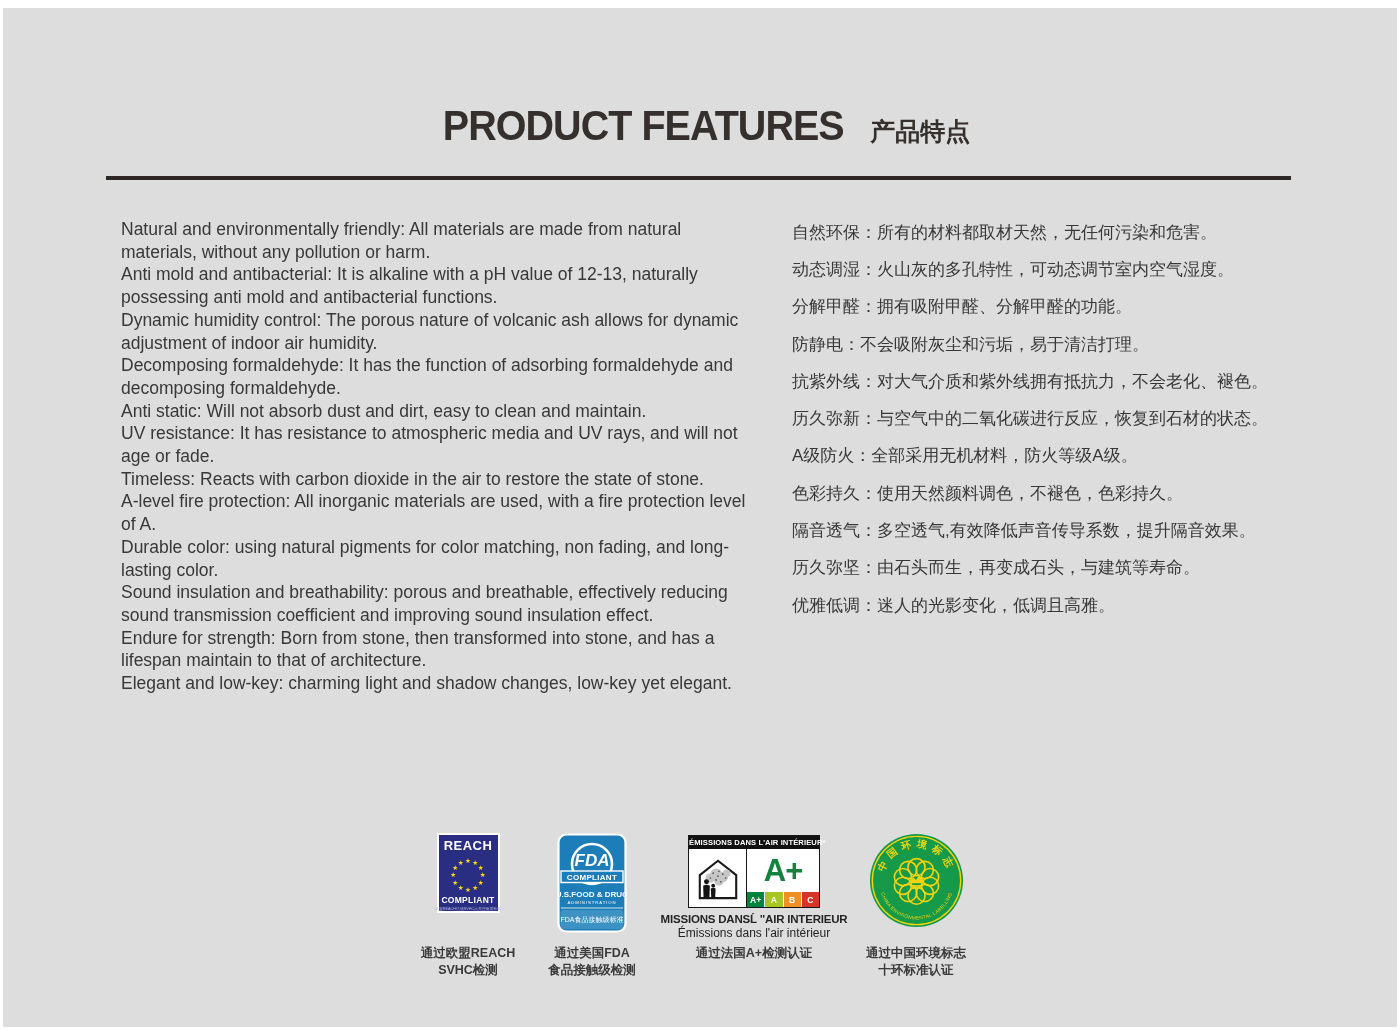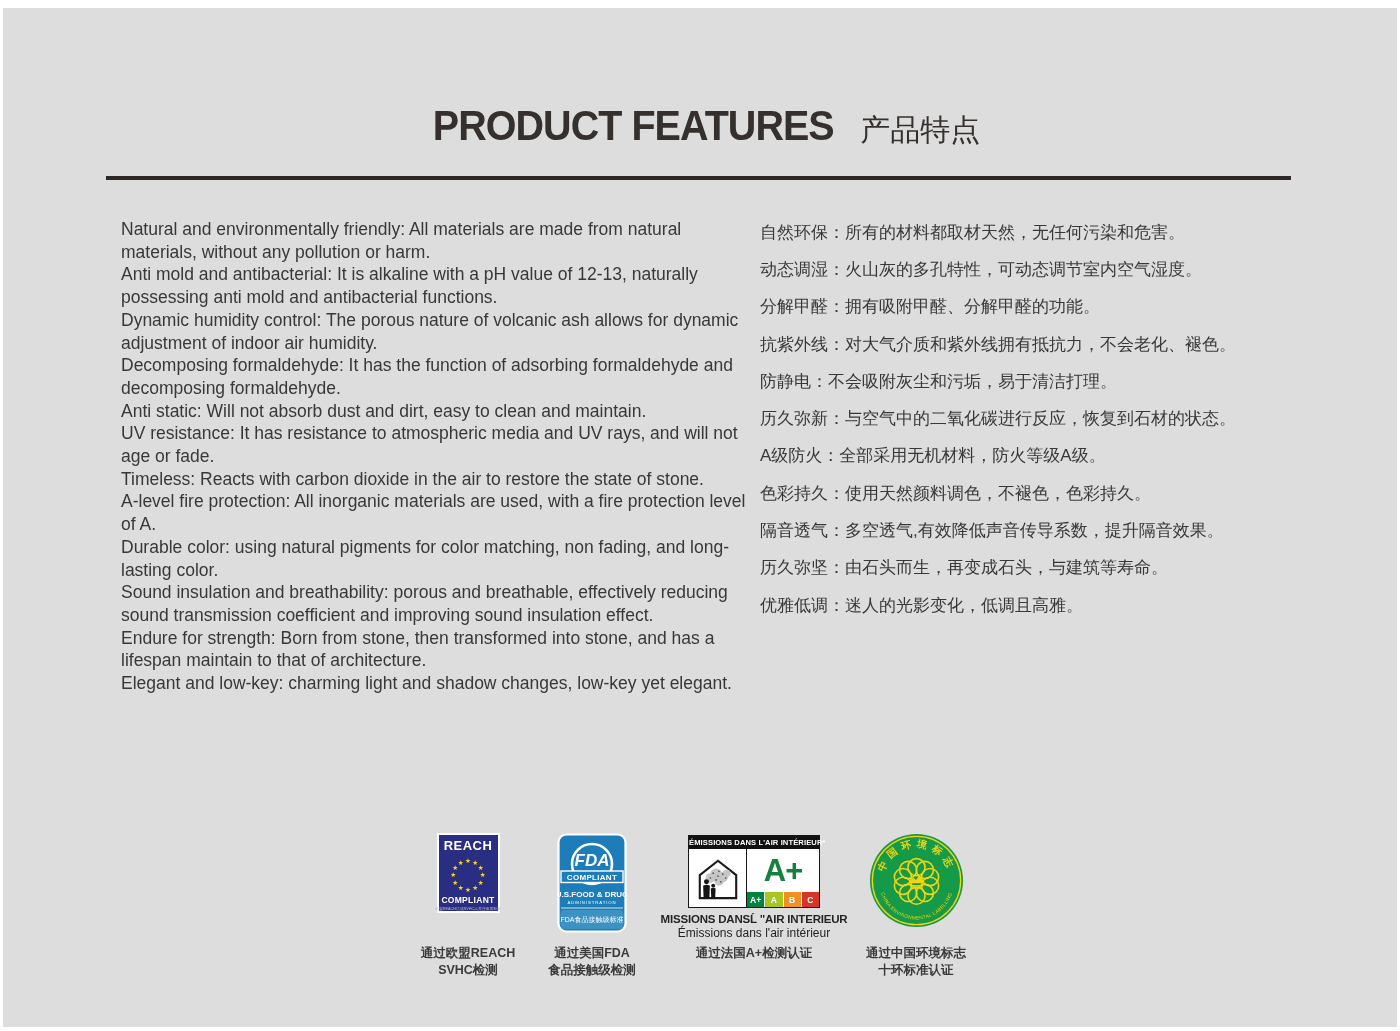--- a/index.html
+++ b/index.html
@@ -15,39 +15,40 @@
   .title-row{
     position:absolute;top:94px;left:0;width:100%;
     display:flex;justify-content:center;align-items:baseline;gap:14px;
     color:#35302d;
   }
   .title-en{
     font-size:42px;font-weight:bold;letter-spacing:-1px;
     transform:scaleX(0.94);transform-origin:center;white-space:nowrap;
   }
   .title-zh{
-    font-size:30px;font-weight:normal;white-space:nowrap;
+    font-size:25px;font-weight:bold;white-space:nowrap;
   }
   .divider{
     position:absolute;top:168px;left:103px;width:1185px;height:4px;
     background:#2d2826;
   }
   
   .col-en{
     position:absolute;top:210px;left:118px;width:628px;
     font-size:17.5px;line-height:22.7px;color:#383838;
   }
   .col-en p{margin:0;}
   .col-zh{
     position:absolute;top:206px;left:757px;width:540px;
     font-size:17px;color:#383838;
   }
   .col-zh .zh-line{
     height:37.3px;line-height:24px;display:flex;align-items:center;
     white-space:nowrap;
+    margin-left:32px;
   }
   
   .badge-col{position:absolute;display:flex;flex-direction:column;align-items:center;}
   .col-reach{left:403px;top:825px;width:124px;}
   .col-fda{left:519px;top:825px;width:140px;}
   .col-aplus{left:666px;top:827px;width:170px;}
   .col-china{left:843px;top:825px;width:140px;}
 
   
   .badge-reach{
@@ -124,22 +125,22 @@
     <p>Durable color: using natural pigments for color matching, non fading, and long-lasting color.</p>
     <p>Sound insulation and breathability: porous and breathable, effectively reducing sound transmission coefficient and improving sound insulation effect.</p>
     <p>Endure for strength: Born from stone, then transformed into stone, and has a lifespan maintain to that of architecture.</p>
     <p>Elegant and low-key: charming light and shadow changes, low-key yet elegant.</p>
   </div>
 
   <div class="col-zh">
     <div class="zh-line">自然环保：所有的材料都取材天然，无任何污染和危害。</div>
     <div class="zh-line">动态调湿：火山灰的多孔特性，可动态调节室内空气湿度。</div>
     <div class="zh-line">分解甲醛：拥有吸附甲醛、分解甲醛的功能。</div>
+    <div class="zh-line">防静电：不会吸附灰尘和污垢，易于清洁打理。</div>
     <div class="zh-line">抗紫外线：对大气介质和紫外线拥有抵抗力，不会老化、褪色。</div>
-    <div class="zh-line">防静电：不会吸附灰尘和污垢，易于清洁打理。</div>
     <div class="zh-line">历久弥新：与空气中的二氧化碳进行反应，恢复到石材的状态。</div>
     <div class="zh-line">A级防火：全部采用无机材料，防火等级A级。</div>
     <div class="zh-line">色彩持久：使用天然颜料调色，不褪色，色彩持久。</div>
     <div class="zh-line">隔音透气：多空透气,有效降低声音传导系数，提升隔音效果。</div>
     <div class="zh-line">历久弥坚：由石头而生，再变成石头，与建筑等寿命。</div>
     <div class="zh-line">优雅低调：迷人的光影变化，低调且高雅。</div>
   </div>
 
   <div class="badge-col col-reach">
     <div class="badge-reach">

